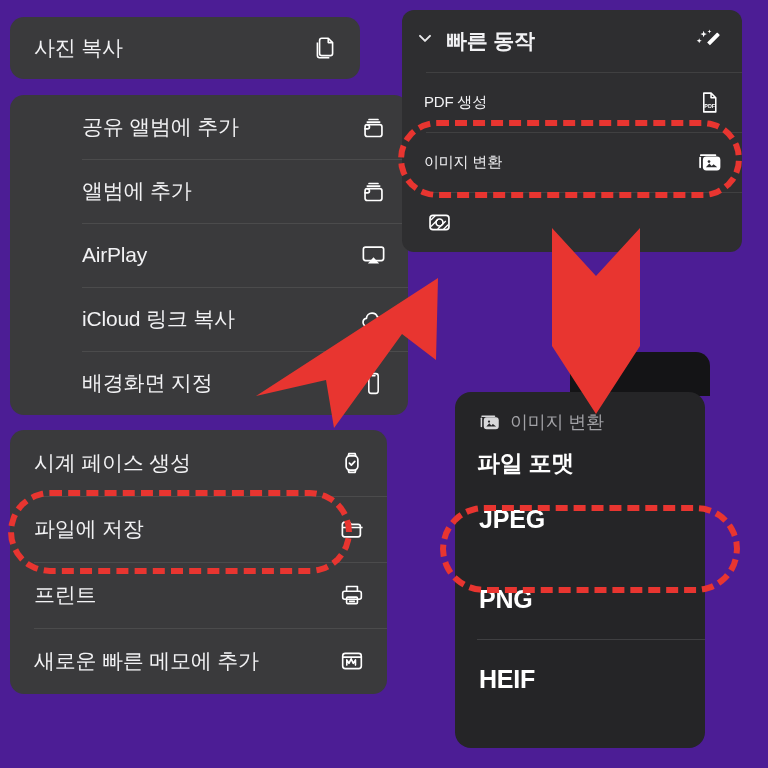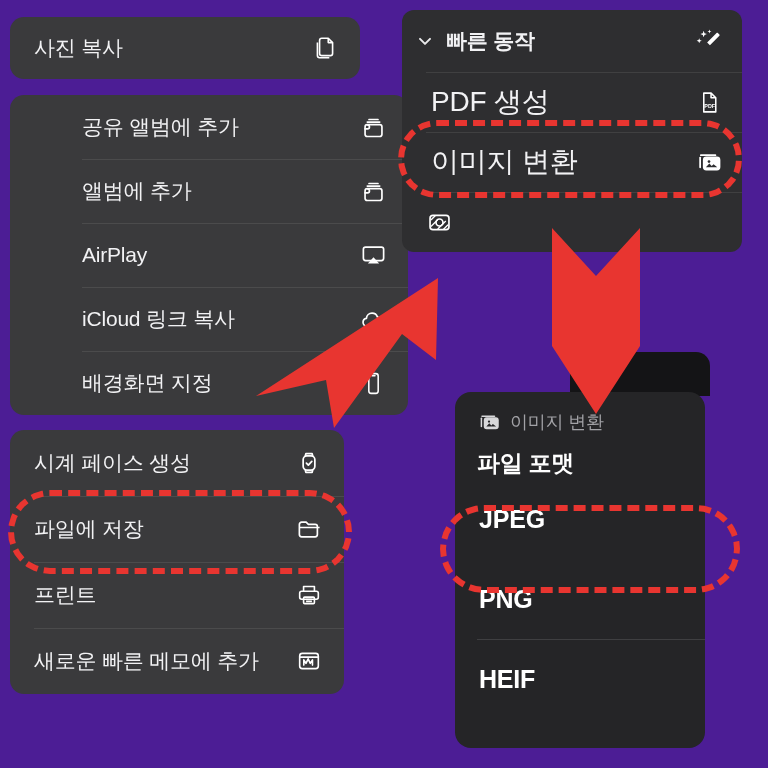--- a/index.html
+++ b/index.html
@@ -69,47 +69,47 @@
     justify-content: center;
     width: 30px;
     height: 30px;
     color: #ffffff;
   }
   .row .icon svg { display: block; }
 
   
   #left-group-1 { left: 10px; top: 17px;  width: 350px; }
   #left-group-2 { left: 10px; top: 95px;  width: 350px; padding-left: 48px; }
-  #left-group-3 { left: 10px; top: 430px; width: 334px; }
+  #left-group-3 { left: 10px; top: 430px; width: 377px; }
   #left-group-1 .row { height: 62px; }
   #left-group-2 .row { height: 64px; }
   #left-group-3 .row { height: 66px; }
 
   
   #quick-actions { left: 402px; top: 10px; width: 340px; }
   #quick-actions .row { height: 60px; padding: 0 18px 0 22px; }
   #quick-actions .row.header { height: 62px; padding-left: 12px; }
   #quick-actions .row.header .label {
     font-size: 21px;
     font-weight: 600;
   }
   .header-left {
     display: flex;
-    align-items: center;
+    align-items: flex-start;
     gap: 10px;
   }
   .chevron {
     width: 22px;
     height: 22px;
     display: flex;
     align-items: center;
     justify-content: center;
     color: #e8e8ea;
   }
-  #quick-actions .row:not(.header) .label { font-size: 28px; margin-left: 7px; }
+  #quick-actions .row:not(.header) .label { font-size: 15px; }
 
   
   #format-panel { left: 455px; top: 392px; width: 250px; height: 356px; }
   #format-panel .ph-row {
     display: flex;
     align-items: center;
     gap: 9px;
     padding: 18px 0 0 22px;
     color: #a2a2a6;
   }

